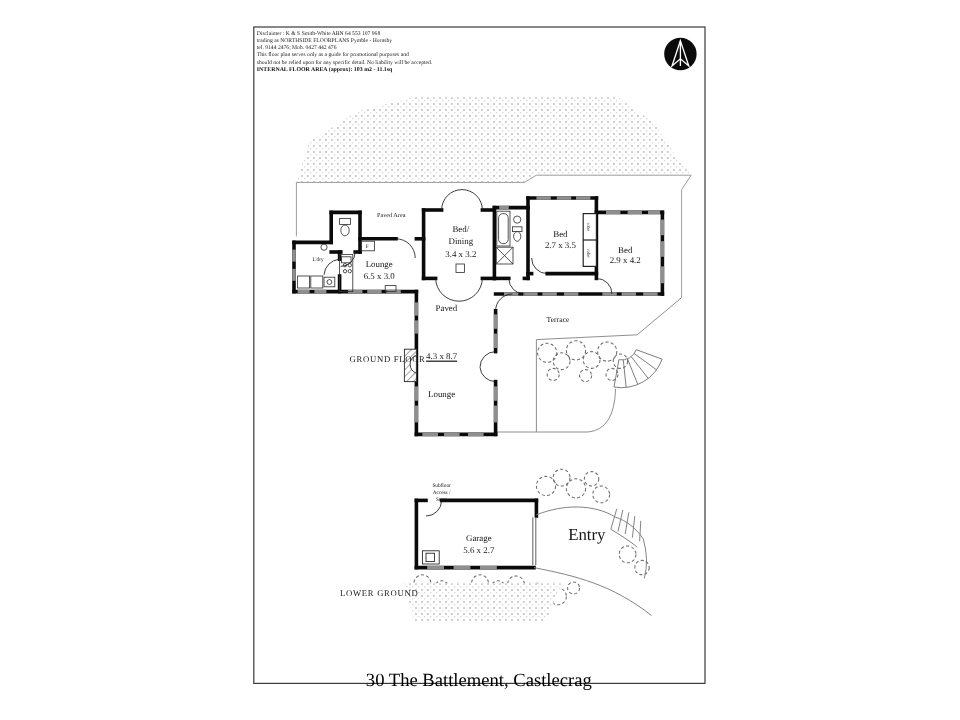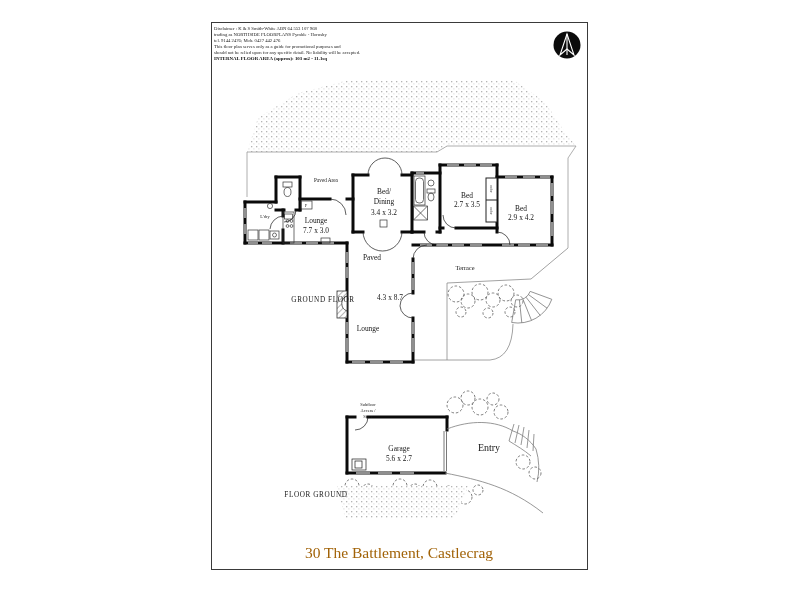--- a/index.html
+++ b/index.html
@@ -7,23 +7,23 @@
           font-family:"Liberation Serif", serif;}
   .page-border{position:absolute;left:211px;top:22px;width:375px;height:546px;
                border:1px solid #3a3a3a;background:#fff;}
   svg.plan{position:absolute;left:0;top:0;}
   .lbl{position:absolute;color:#161616;white-space:nowrap;transform:translate(-50%,-50%);
        font-family:"Liberation Serif", serif;}
   .s42{font-size:4.4px;}
   .s5{font-size:5.2px;}
   .s6{font-size:6.4px;}
   .s7{font-size:7.4px;}
-  .s8{font-size:10px;}
+  .s8{font-size:14px;}
   .caps{letter-spacing:0.6px;font-size:7.2px;}
-  .title{font-size:15.5px;color:#a16207;}
+  .title{font-size:15.5px;color:#000000;margin-top:15px;}
   .disc{position:absolute;left:214px;top:26px;transform:none;font-size:4.7px;
         line-height:1.25;color:#222;}
   .disc div{white-space:nowrap;}
   .area{position:absolute;left:214px;top:56px;transform:none;font-size:4.9px;
         font-weight:bold;color:#111;white-space:nowrap;}
   .rot{transform:translate(-50%,-50%) rotate(90deg);font-size:4px;color:#333;}
 </style>
 </head>
 <body>
 
@@ -289,45 +289,45 @@
     <div>tel. 9144 2476; Mob. 0427 442 476</div>
     <div>This floor plan serves only as a guide for promotional purposes and</div>
     <div>should not be relied upon for any specific detail. No liability will be accepted.</div>
   </div>
   <div class="area">INTERNAL FLOOR AREA (approx): 103 m2 - 11.1sq</div>
 
   <div class="lbl s5" style="left:326px;top:180px;">Paved Area</div>
   <div class="lbl s42" style="left:265px;top:216px;">L'dry</div>
   <div class="lbl s42" style="left:306px;top:205px;">F</div>
   <div class="lbl s7" style="left:316px;top:220px;">Lounge</div>
-  <div class="lbl s7" style="left:316px;top:230px;">7.7 x 3.0</div>
+  <div class="lbl s7" style="left:316px;top:230px;">6.5 x 3.0</div>
 
   <div class="lbl s7" style="left:384px;top:191px;">Bed/</div>
   <div class="lbl s7" style="left:384px;top:201px;">Dining</div>
   <div class="lbl s7" style="left:384px;top:212px;">3.4 x 3.2</div>
 
   <div class="lbl s7" style="left:467px;top:195px;">Bed</div>
   <div class="lbl s7" style="left:467px;top:204px;">2.7 x 3.5</div>
   <div class="lbl rot" style="left:491px;top:189px;">robe</div>
   <div class="lbl rot" style="left:491px;top:211px;">robe</div>
 
   <div class="lbl s7" style="left:521px;top:208px;">Bed</div>
   <div class="lbl s7" style="left:521px;top:217px;">2.9 x 4.2</div>
 
   <div class="lbl s7" style="left:372px;top:257px;">Paved</div>
-  <div class="lbl s7" style="left:390px;top:297px;">4.3 x 8.7</div>
+  <div class="lbl s7" style="left:368px;top:297px;text-decoration:underline;">4.3 x 8.7</div>
   <div class="lbl s7" style="left:368px;top:328px;">Lounge</div>
   <div class="lbl s6" style="left:465px;top:267px;">Terrace</div>
 
   <div class="lbl caps" style="left:280px;top:300px;margin-left:43px;">GROUND FLOOR</div>
 
   <div class="lbl s42" style="left:368px;top:404px;">Subfloor</div>
   <div class="lbl s42" style="left:368px;top:410px;">Access /</div>
   <div class="lbl s42" style="left:368px;top:416px;">Store</div>
 
   <div class="lbl s7" style="left:399px;top:448px;">Garage</div>
   <div class="lbl s7" style="left:399px;top:458px;">5.6 x 2.7</div>
   <div class="lbl s8" style="left:489px;top:447px;">Entry</div>
 
-  <div class="lbl caps" style="left:316px;top:495px;">FLOOR GROUND</div>
+  <div class="lbl caps" style="left:316px;top:495px;">LOWER GROUND</div>
 
   <div class="lbl title" style="left:399px;top:553px;">30 The Battlement, Castlecrag</div>
 </div>
 
 </body></html>

